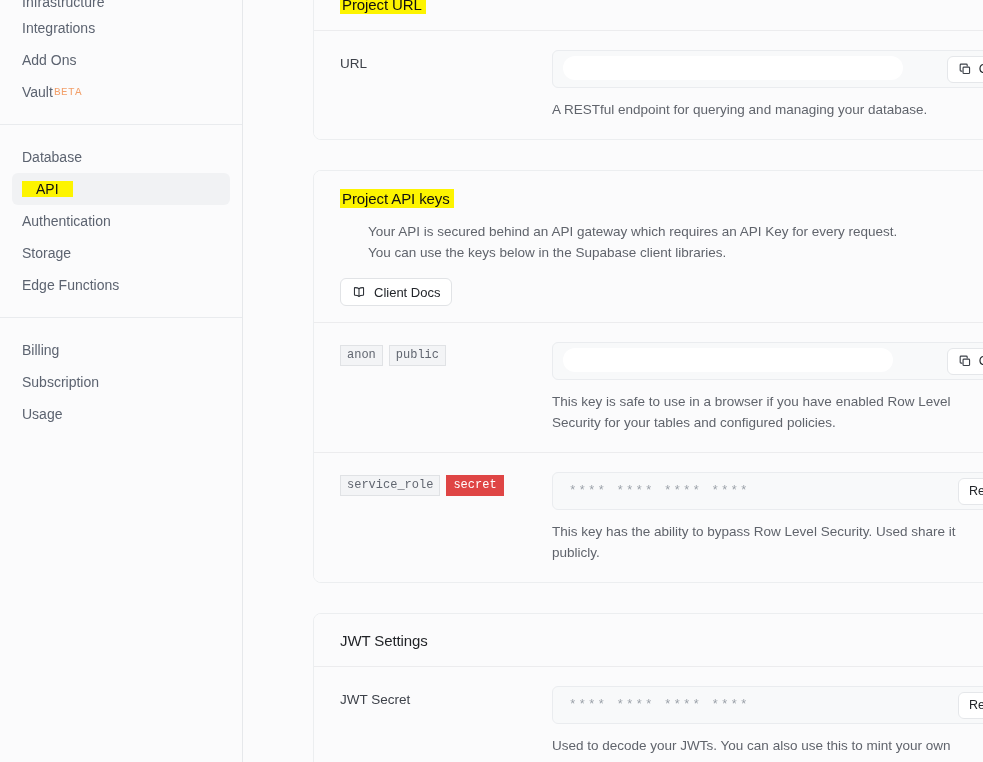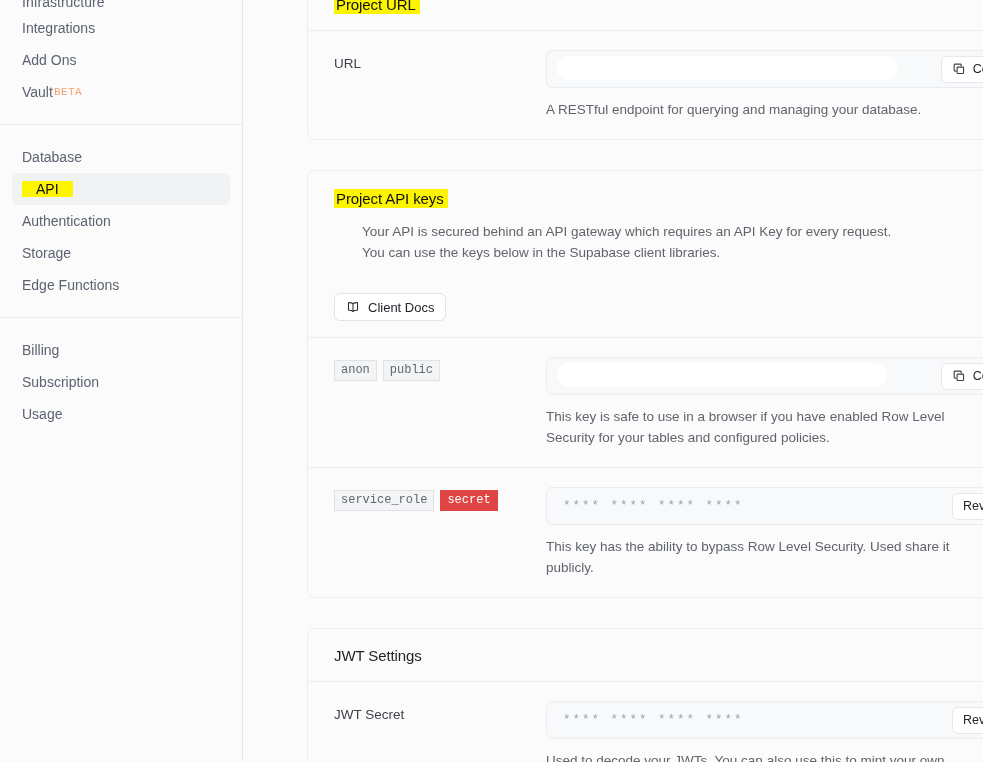--- a/index.html
+++ b/index.html
@@ -5,21 +5,21 @@
   * { box-sizing: border-box; }
   html, body {
     margin: 0; padding: 0;
     width: 983px; height: 762px;
     overflow: hidden;
     background: #fbfbfc;
     font-family: "Liberation Sans", sans-serif;
     -webkit-font-smoothing: antialiased;
   }
 
-  .app { position: relative; width: 983px; height: 640px; display: flex; }
+  .app { position: relative; width: 983px; height: 640px; display: flex; gap: 6px; }
 
   
   .sidebar {
     width: 243px;
     flex: 0 0 243px;
     height: 762px;
     background: #fbfbfc;
     border-right: 1px solid #e6e8eb;
     padding: 0 12px;
     position: relative;
@@ -103,21 +103,21 @@
   .card-desc {
     margin-top: 13px;
     font-size: 13.5px;
     line-height: 21px;
     color: #60646c;
     max-width: 560px;
     margin-left: 28px;
   }
 
   .docs-btn {
-    margin-top: 30px;
+    margin-top: 15px;
     display: inline-flex;
     align-items: center;
     gap: 8px;
     height: 28px;
     padding: 0 11px;
     border: 1px solid #e1e3e6;
     border-radius: 6px;
     background: #ffffff;
     font-size: 13px;
     color: #22252a;

